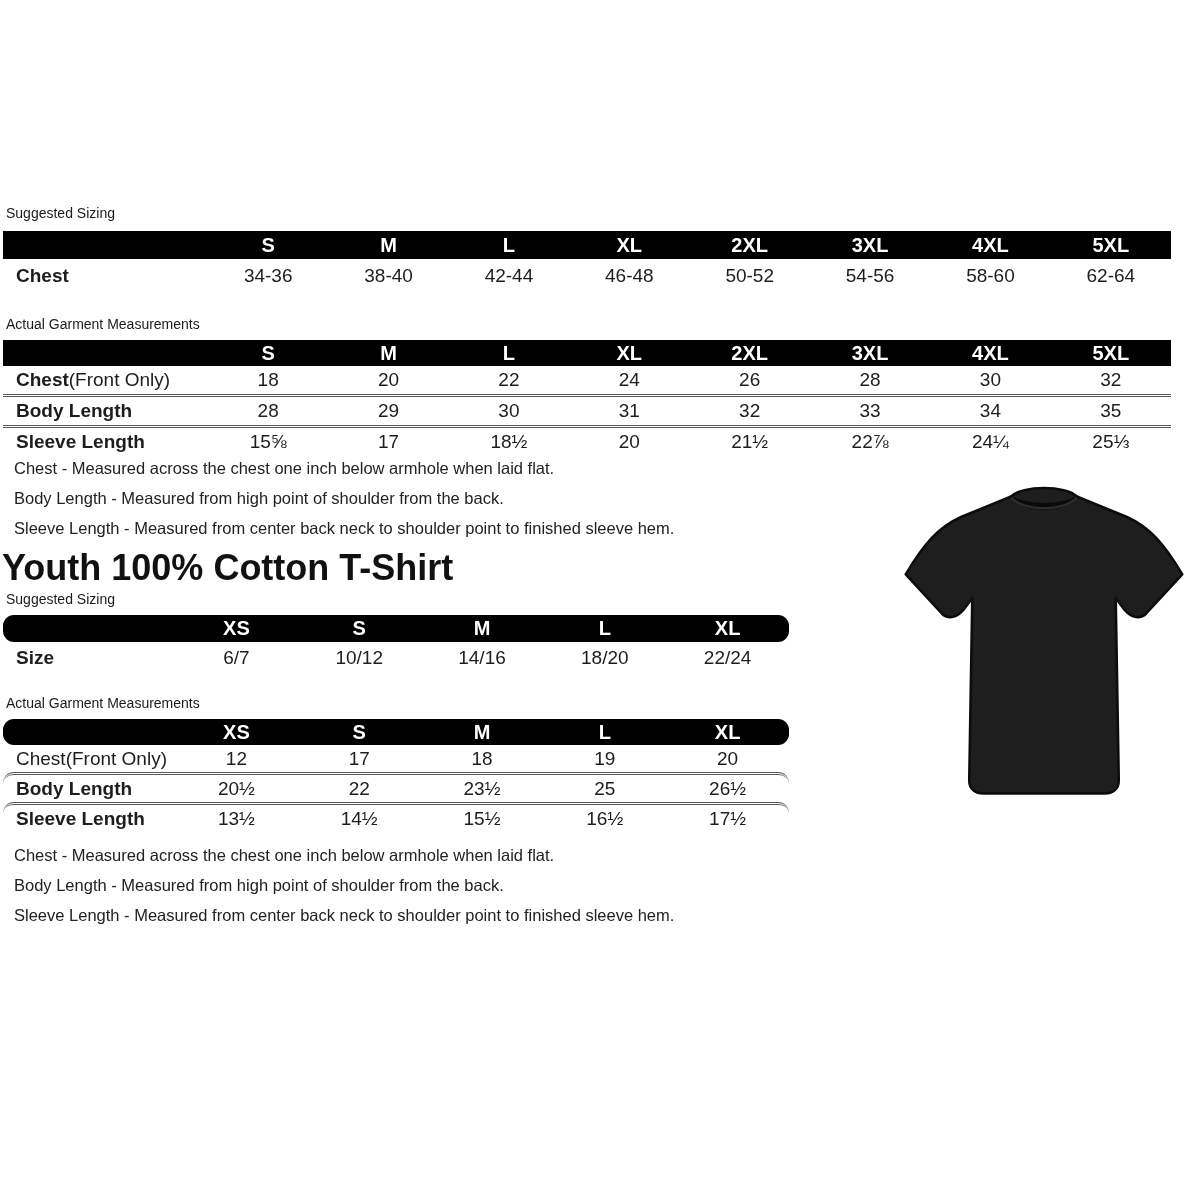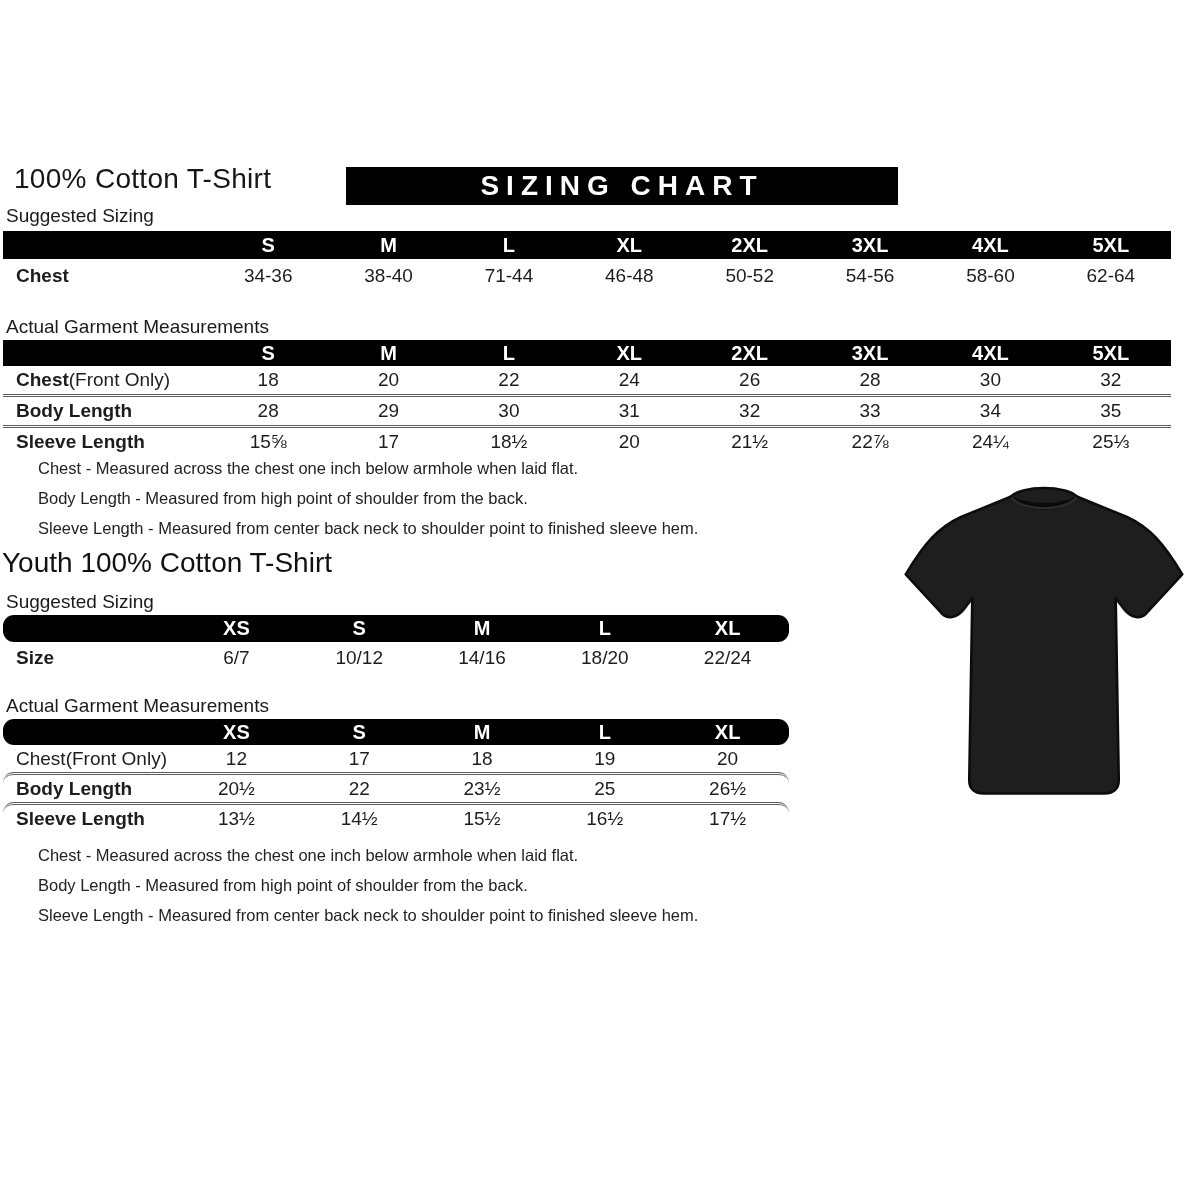--- a/index.html
+++ b/index.html
@@ -2,69 +2,65 @@
 <html><head>
 <meta charset="utf-8">
 <style>
   html,body{margin:0;padding:0;background:#ffffff;}
   body{width:1200px;height:1200px;font-family:"Liberation Sans","DejaVu Sans",sans-serif;color:#1c1c1c;}
   .page{position:relative;width:1200px;height:1200px;overflow:hidden;background:#fff;}
 
   .main-title{position:absolute;left:14px;top:163px;font-size:28px;font-weight:normal;letter-spacing:0.3px;color:#161616;}
   .banner{position:absolute;left:346px;top:167px;width:552px;height:38px;background:#000;color:#fff;
           display:flex;align-items:center;justify-content:center;font-weight:bold;font-size:28px;letter-spacing:7px;}
-  .section-label{position:absolute;left:6px;font-size:19px;color:#1a1a1a;text-align:right;}
-  .youth-title{position:absolute;left:2px;top:547px;font-size:28px;font-weight:normal;color:#111;}
+  .section-label{position:absolute;left:6px;font-size:14px;color:#1a1a1a;text-align:right;}
+  .youth-title{position:absolute;left:2px;top:547px;font-size:36px;font-weight:bold;color:#111;}
 
   .tbl{position:absolute;left:3px;}
   .grid-adult{display:grid;grid-template-columns:205px repeat(8,1fr);align-items:center;width:1168px;}
   .grid-youth{display:grid;grid-template-columns:172px repeat(5,1fr);align-items:center;width:786px;border-radius:11px;}
   .thead{background:#000;color:#fff;font-weight:bold;font-size:20px;height:28px;}
   .trow{font-size:19px;color:#1d1d1d;}
   .cell{text-align:center;}
   .row-label{padding-left:13px;text-align:left;font-weight:bold;white-space:nowrap;}
   .row-label .suffix{font-weight:normal;}
   .plain-label .lbl{font-weight:normal;}
   .sep{border-top:3px double #5a5a5a;}
 
   .h34{height:34px;} .h28{height:28px;} .h31{height:31px;} .h27{height:27px;}
 
   .notes{position:absolute;left:14px;font-size:16.5px;line-height:30px;color:#222;}
-  .notes div{white-space:nowrap;margin-left:24px;}
+  .notes div{white-space:nowrap;}
 
   .tshirt-wrap{position:absolute;left:890px;top:476px;width:308px;height:338px;}
 </style>
 </head>
 <body>
 
 <div class="page">
 
-  <div class="main-title">100% Cotton T-Shirt</div>
-  <div class="banner">
-    <span>SIZING CHART</span>
-  </div>
 
   <div class="section-label" style="top:205px">Suggested Sizing</div>
   <div class="tbl" style="top:231px">
     <div class="grid-adult thead">
       <div class="cell"></div>
       <div class="cell">S</div>
       <div class="cell">M</div>
       <div class="cell">L</div>
       <div class="cell">XL</div>
       <div class="cell">2XL</div>
       <div class="cell">3XL</div>
       <div class="cell">4XL</div>
       <div class="cell">5XL</div>
     </div>
     <div class="grid-adult trow h34">
       <div class="row-label"><span class="lbl">Chest</span></div>
       <div class="cell">34-36</div>
       <div class="cell">38-40</div>
-      <div class="cell">71-44</div>
+      <div class="cell">42-44</div>
       <div class="cell">46-48</div>
       <div class="cell">50-52</div>
       <div class="cell">54-56</div>
       <div class="cell">58-60</div>
       <div class="cell">62-64</div>
     </div>
   </div>
 
   <div class="section-label" style="top:316px">Actual Garment Measurements</div>
   <div class="tbl" style="top:340px">

